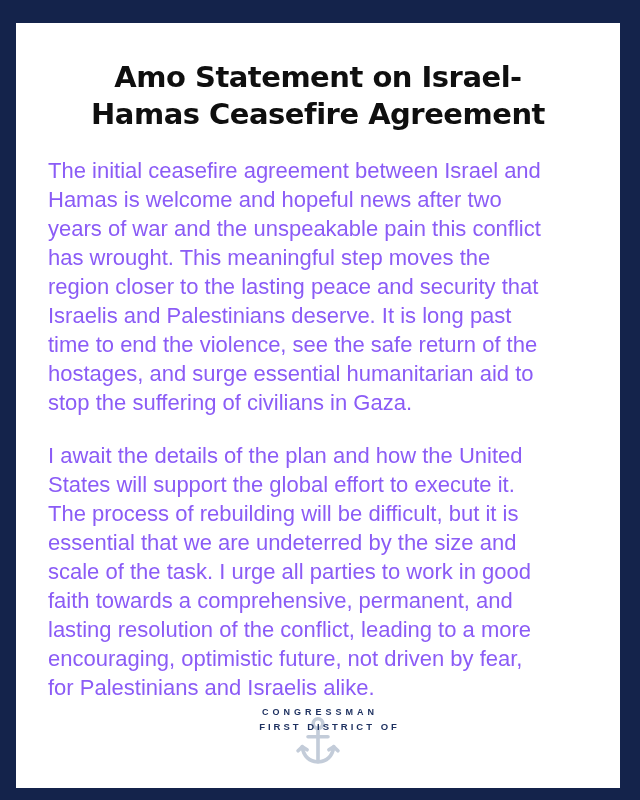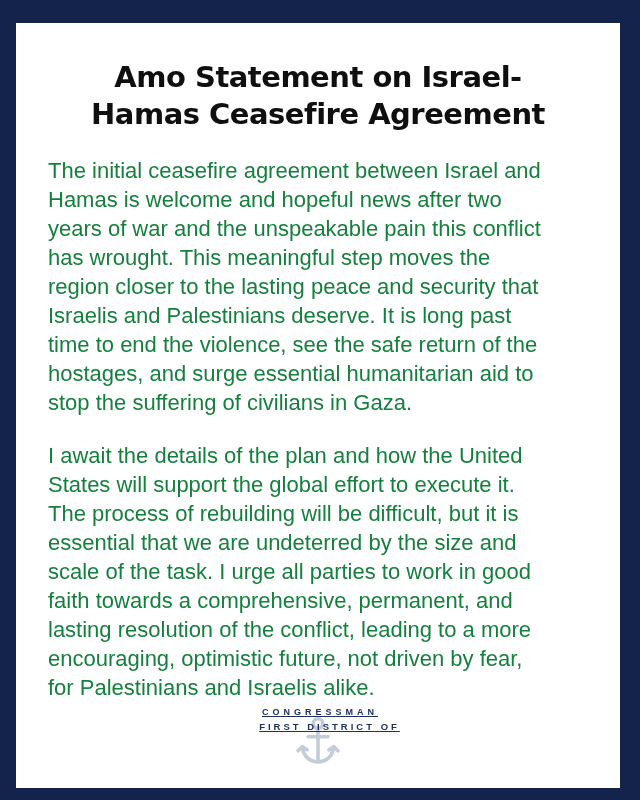--- a/index.html
+++ b/index.html
@@ -35,39 +35,39 @@
     line-height: 37px;
     letter-spacing: -0.5px;
     color: #0f0f0f;
     white-space: pre-line;
   }
 
   .para {
     margin: 0 30px 0 32px;
     font-size: 22px;
     line-height: 29px;
-    color: #15803d;
+    color: #8b5cf6;
     white-space: pre-line;
   }
   .para-1 { margin-top: 23px; }
   .para-2 { margin-top: 24px; }
 
   .logo {
     position: relative;
     margin-top: 5px;
     text-align: center;
   }
   .logo .anchor-wrap {
     position: absolute;
     left: 50%;
     top: 8px;
     transform: translateX(-50%);
     z-index: 0;
   }
-  .logo .txt { position: relative; z-index: 1; text-decoration: underline; }
+  .logo .txt { position: relative; z-index: 1; }
 
   .logo-eyebrow {
     font-weight: bold;
     font-size: 9px;
     letter-spacing: 4px;
     text-indent: 4px;
     color: #1e3160;
   }
   .logo-name {
     display: flex;

